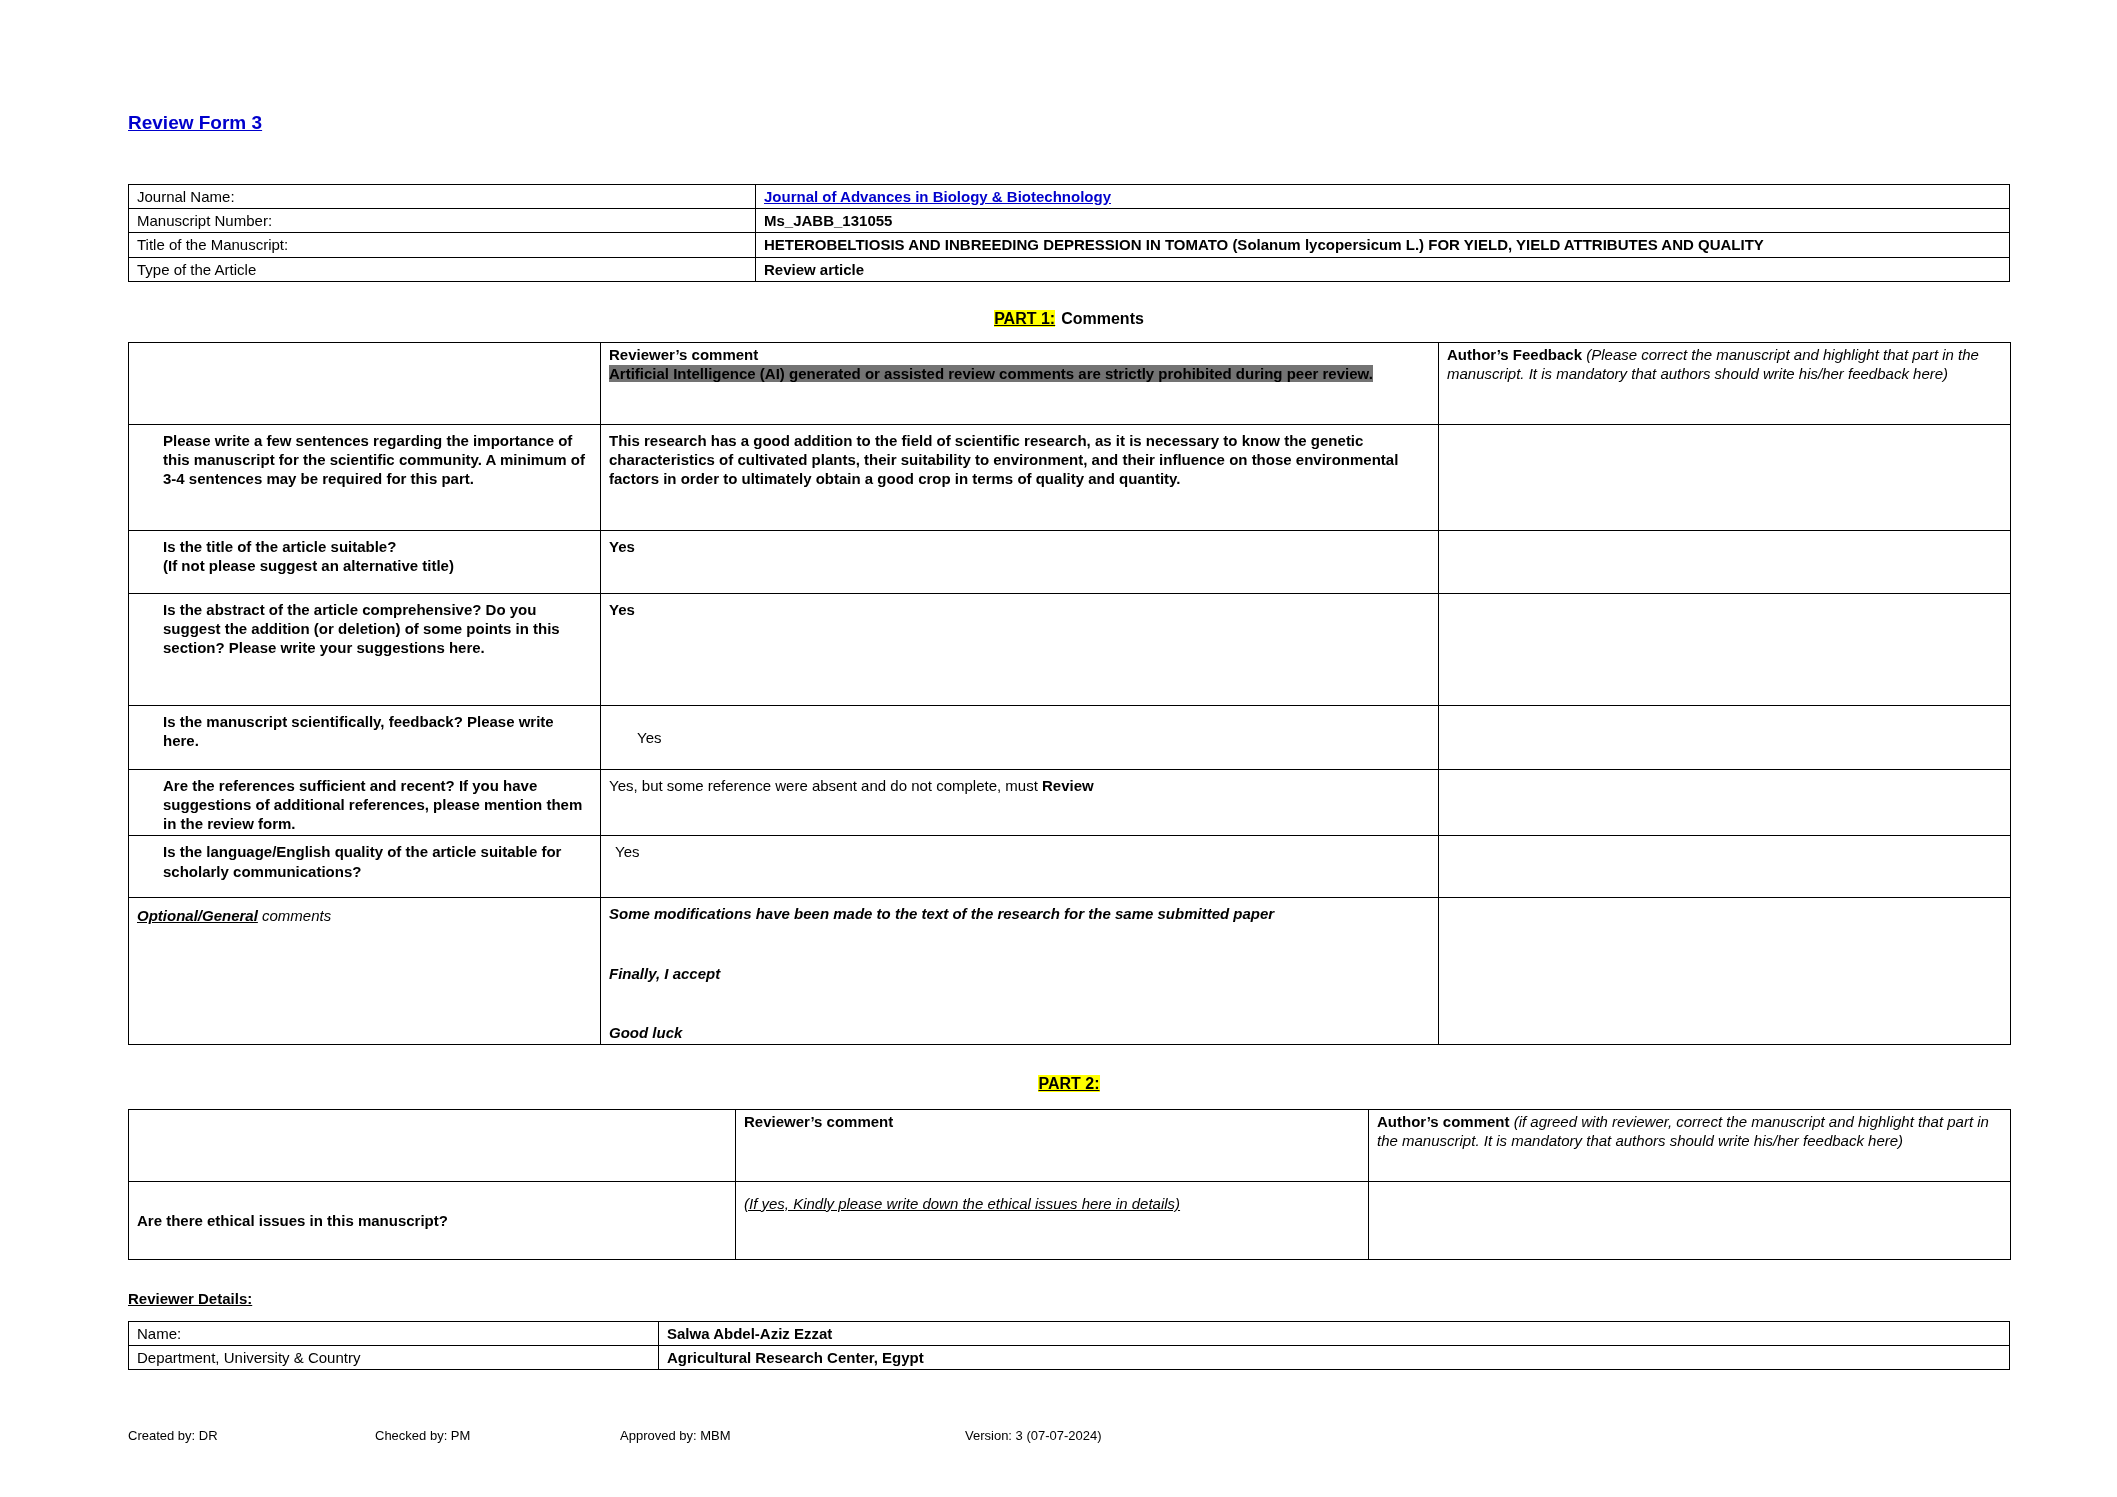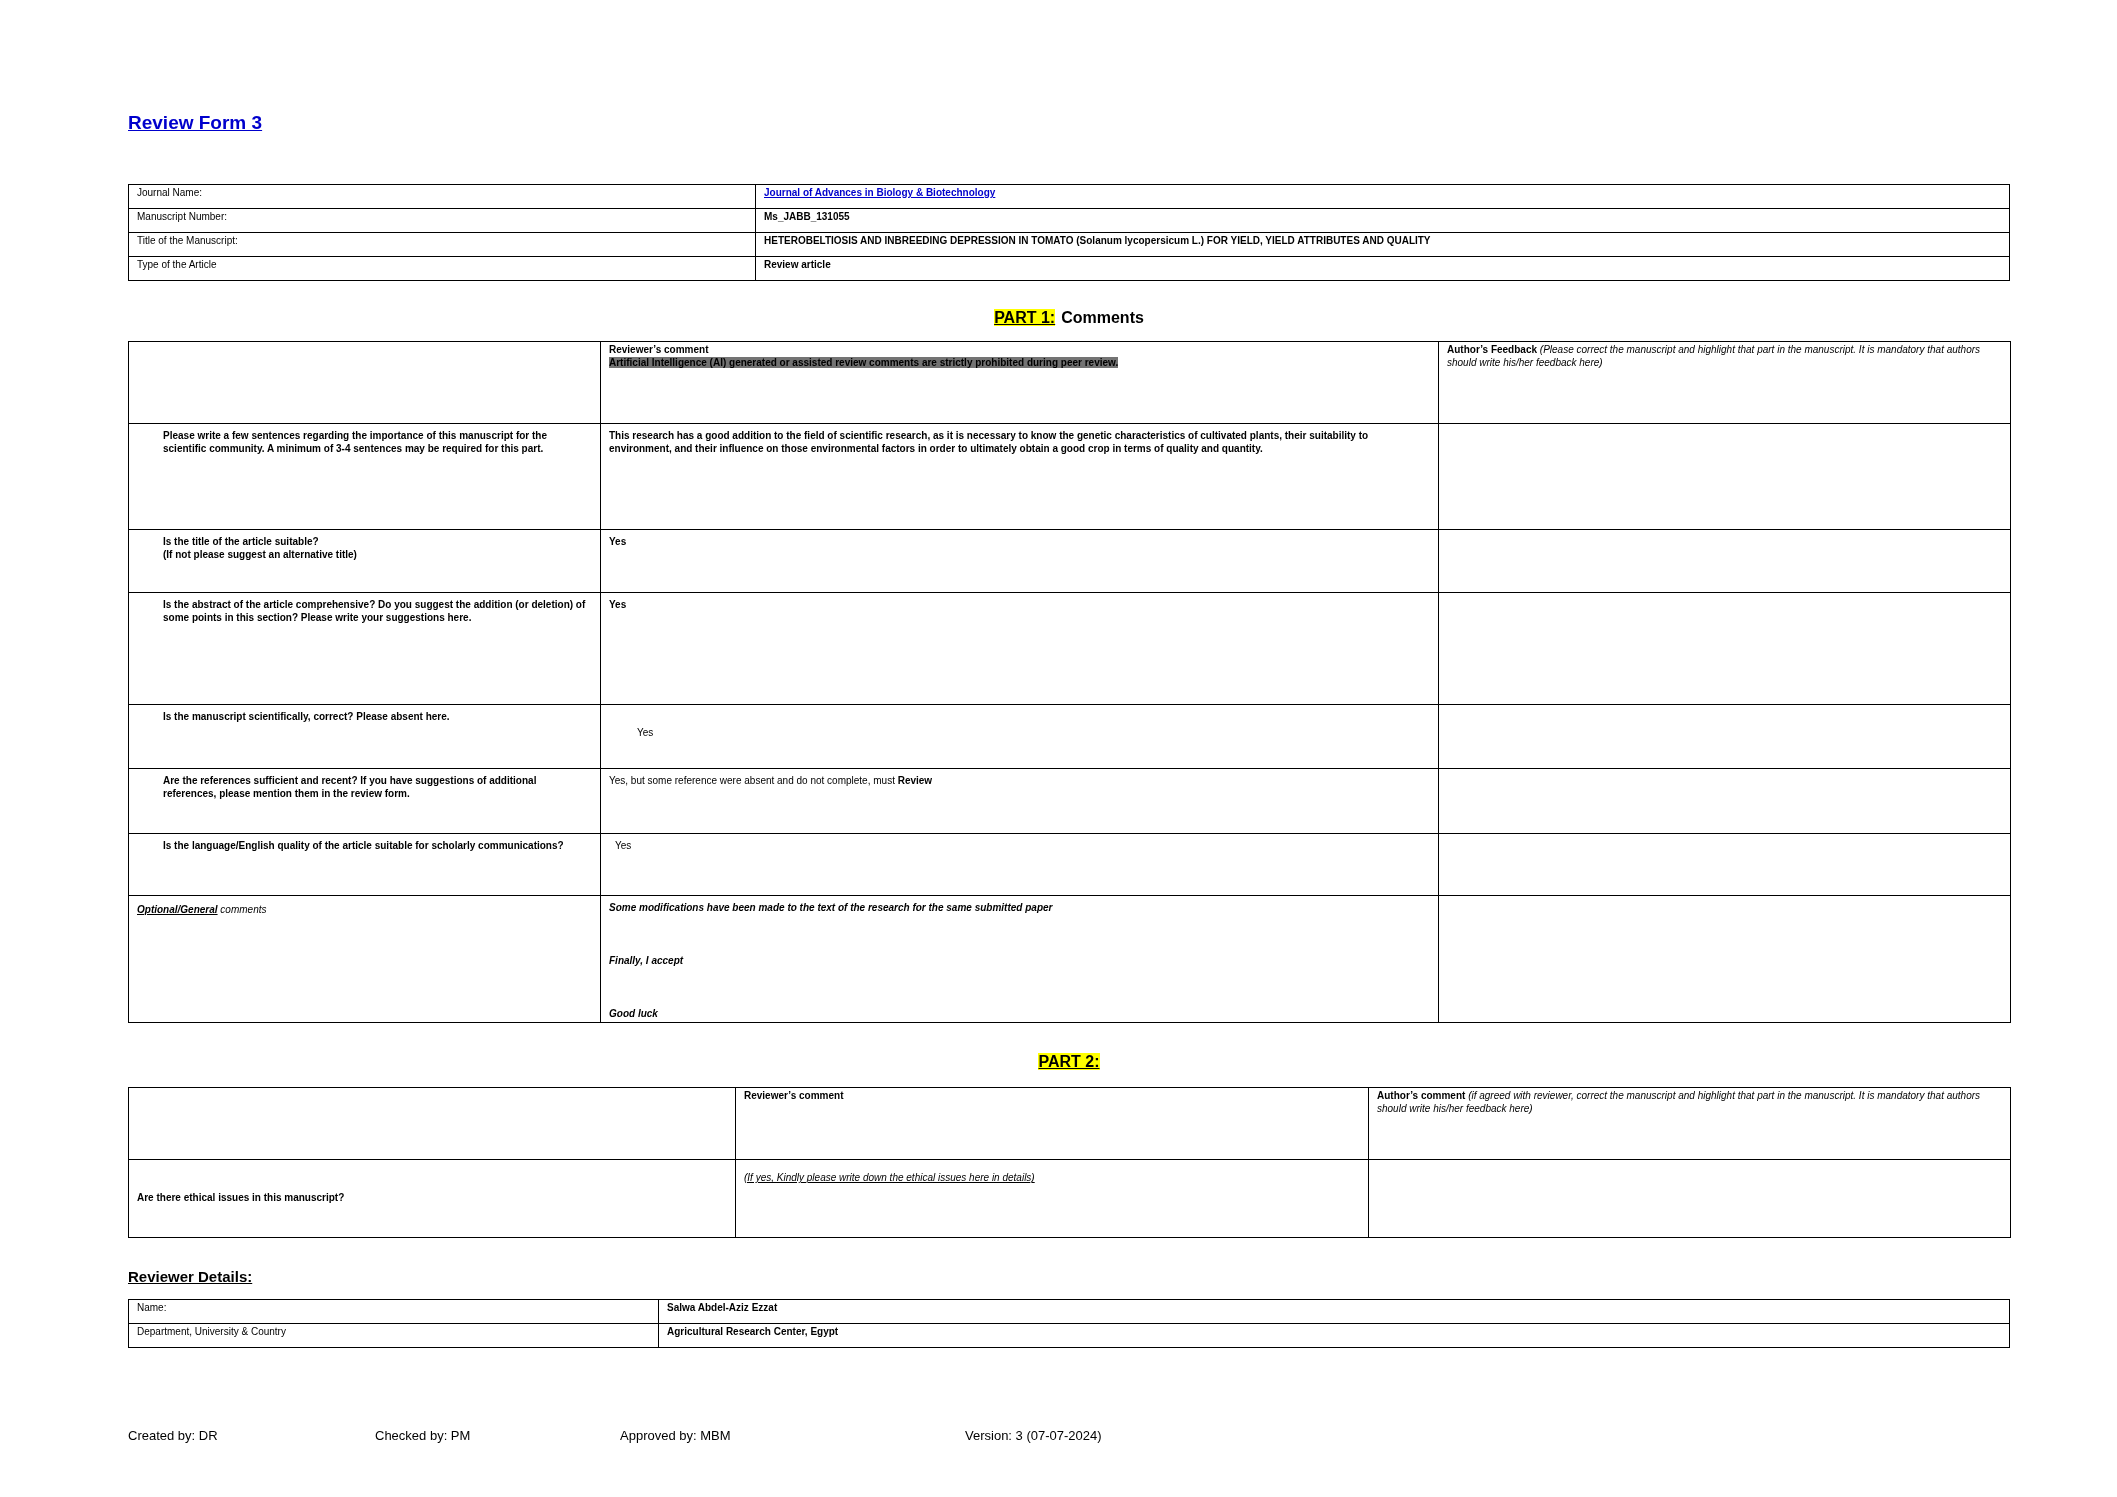--- a/index.html
+++ b/index.html
@@ -13,21 +13,21 @@
 
   .doc-title {
     margin-top:112px; margin-bottom:50px;
     font-size:19px; font-weight:bold; text-decoration:underline;
     color:#0000cc;
   }
 
   table { border-collapse:collapse; width:1882px; table-layout:fixed; }
   td {
     border:1px solid #000; vertical-align:top;
-    font-size:10px; line-height:1.28; padding:2px 8px;
+    font-size:15px; line-height:1.28; padding:2px 8px;
   }
 
   
   .info-table td { height:24px; }
   .info-table .value-cell { font-weight:bold; }
   .journal-link { color:#0000cc; font-weight:bold; text-decoration:underline; cursor:pointer;margin-top:36px; }
 
   .part-heading { margin-top:28px; margin-bottom:14px; font-size:16px; font-weight:bold;text-align:center; }
   .part-label { background:#ffff00; text-decoration:underline; }
   .part-suffix { margin-left:6px; }
@@ -124,21 +124,21 @@
         <td></td>
       </tr>
 
       <tr>
         <td class="q" style="height:112px">Is the abstract of the article comprehensive? Do you suggest the addition (or deletion) of some points in this section? Please write your suggestions here.</td>
         <td class="a bold">Yes</td>
         <td></td>
       </tr>
 
       <tr>
-        <td class="q" style="height:64px">Is the manuscript scientifically, correct? Please absent here.</td>
+        <td class="q" style="height:64px">Is the manuscript scientifically, feedback? Please write here.</td>
         <td class="a" style="padding-left:36px; padding-top:22px">Yes</td>
         <td></td>
       </tr>
 
       <tr>
         <td class="q" style="height:65px">Are the references sufficient and recent? If you have suggestions of additional references, please mention them in the review form.</td>
         <td class="a" style="">
           <span>Yes, but some reference were absent and do not complete, must </span><span class="bold">Review</span>
         </td>
         <td></td>

